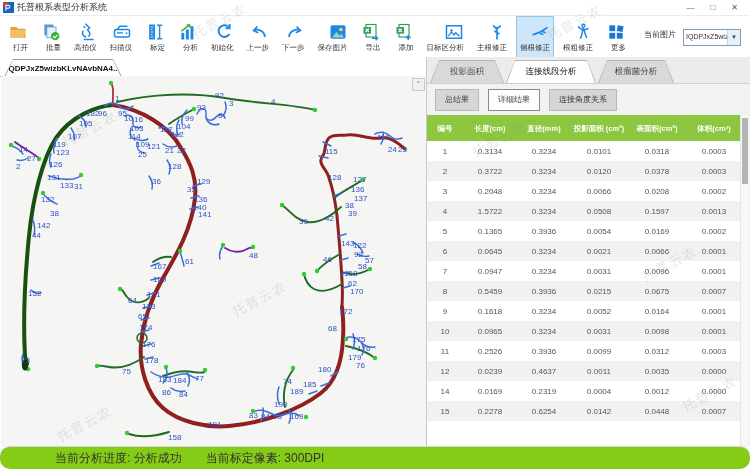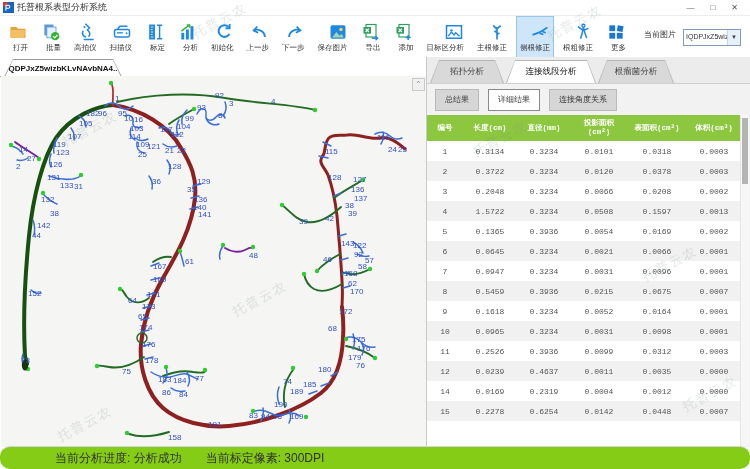--- a/index.html
+++ b/index.html
@@ -47,21 +47,21 @@
            background:#ececec;border-bottom:1px solid #cfcfcf;}
   .rp-tab{height:23px;flex:none;}
   .rp-tab .trap-outer{background:#b5b5b5;}
   .rp-tab .trap-inner{background:#d9d9d9;font-size:8.5px;color:#444;white-space:nowrap;}
   .rp-tab.active .trap-inner{background:#fff;color:#111;}
   .rp-buttons{height:31px;display:flex;align-items:center;gap:9px;padding-left:8px;}
   .rp-btn{height:20px;padding:0 9px;font-size:8px;display:flex;align-items:center;
           background:#d6d6d6;border:1px solid #b9b9b9;color:#333;white-space:nowrap;}
   .rp-btn.active{background:#fff;border-color:#8a8a8a;}
   .table-wrap{position:absolute;top:58px;left:0;right:10px;bottom:0;background:#fff;overflow:hidden;}
-  table{width:100%;border-collapse:collapse;table-layout:fixed;font-family:Liberation Mono, monospace;}
+  table{width:100%;border-collapse:collapse;table-layout:fixed;}
   thead th{background:#8dc63f;color:#fff;font-size:7.5px;font-weight:bold;height:26px;
            line-height:1.2;padding:0 1px;text-align:center;}
   tbody td{font-size:8px;color:#555;text-align:center;height:20px;padding:0;}
   tbody tr{background:#fff;}
   tbody tr:nth-child(even){background:#f1f1f1;}
   .v-scroll{position:absolute;top:58px;right:1px;width:8px;bottom:1px;background:#f7f7f7;border-left:1px solid #e4e4e4;}
   .v-thumb{position:absolute;top:3px;left:1px;right:1px;height:66px;background:#b4b4b4;}
   
   .statusbar{position:absolute;left:0;right:0;bottom:0;height:22px;background:#84cc16;
              border-top:1px solid #d5d5d5;display:flex;align-items:center;font-size:12px;color:#333;border-radius:10px;}
@@ -444,21 +444,21 @@
             <text x="167" y="364" class="rl">158</text>
           </svg>
         <div class="scroll-up">^</div>
       </div>
     </div>
 
     <div class="right-panel">
       <div class="rp-tabs">
         <div class="trap rp-tab" style="width:74px;">
           <div class="trap-outer"></div>
-            <div class="trap-inner">拓扑分析</div>
+            <div class="trap-inner">投影面积</div>
         </div>
         <div class="trap rp-tab active" style="width:90px;">
           <div class="trap-outer"></div>
             <div class="trap-inner">连接线段分析</div>
         </div>
         <div class="trap rp-tab" style="width:76px;">
           <div class="trap-outer"></div>
             <div class="trap-inner">根瘤菌分析</div>
         </div>
       </div>

